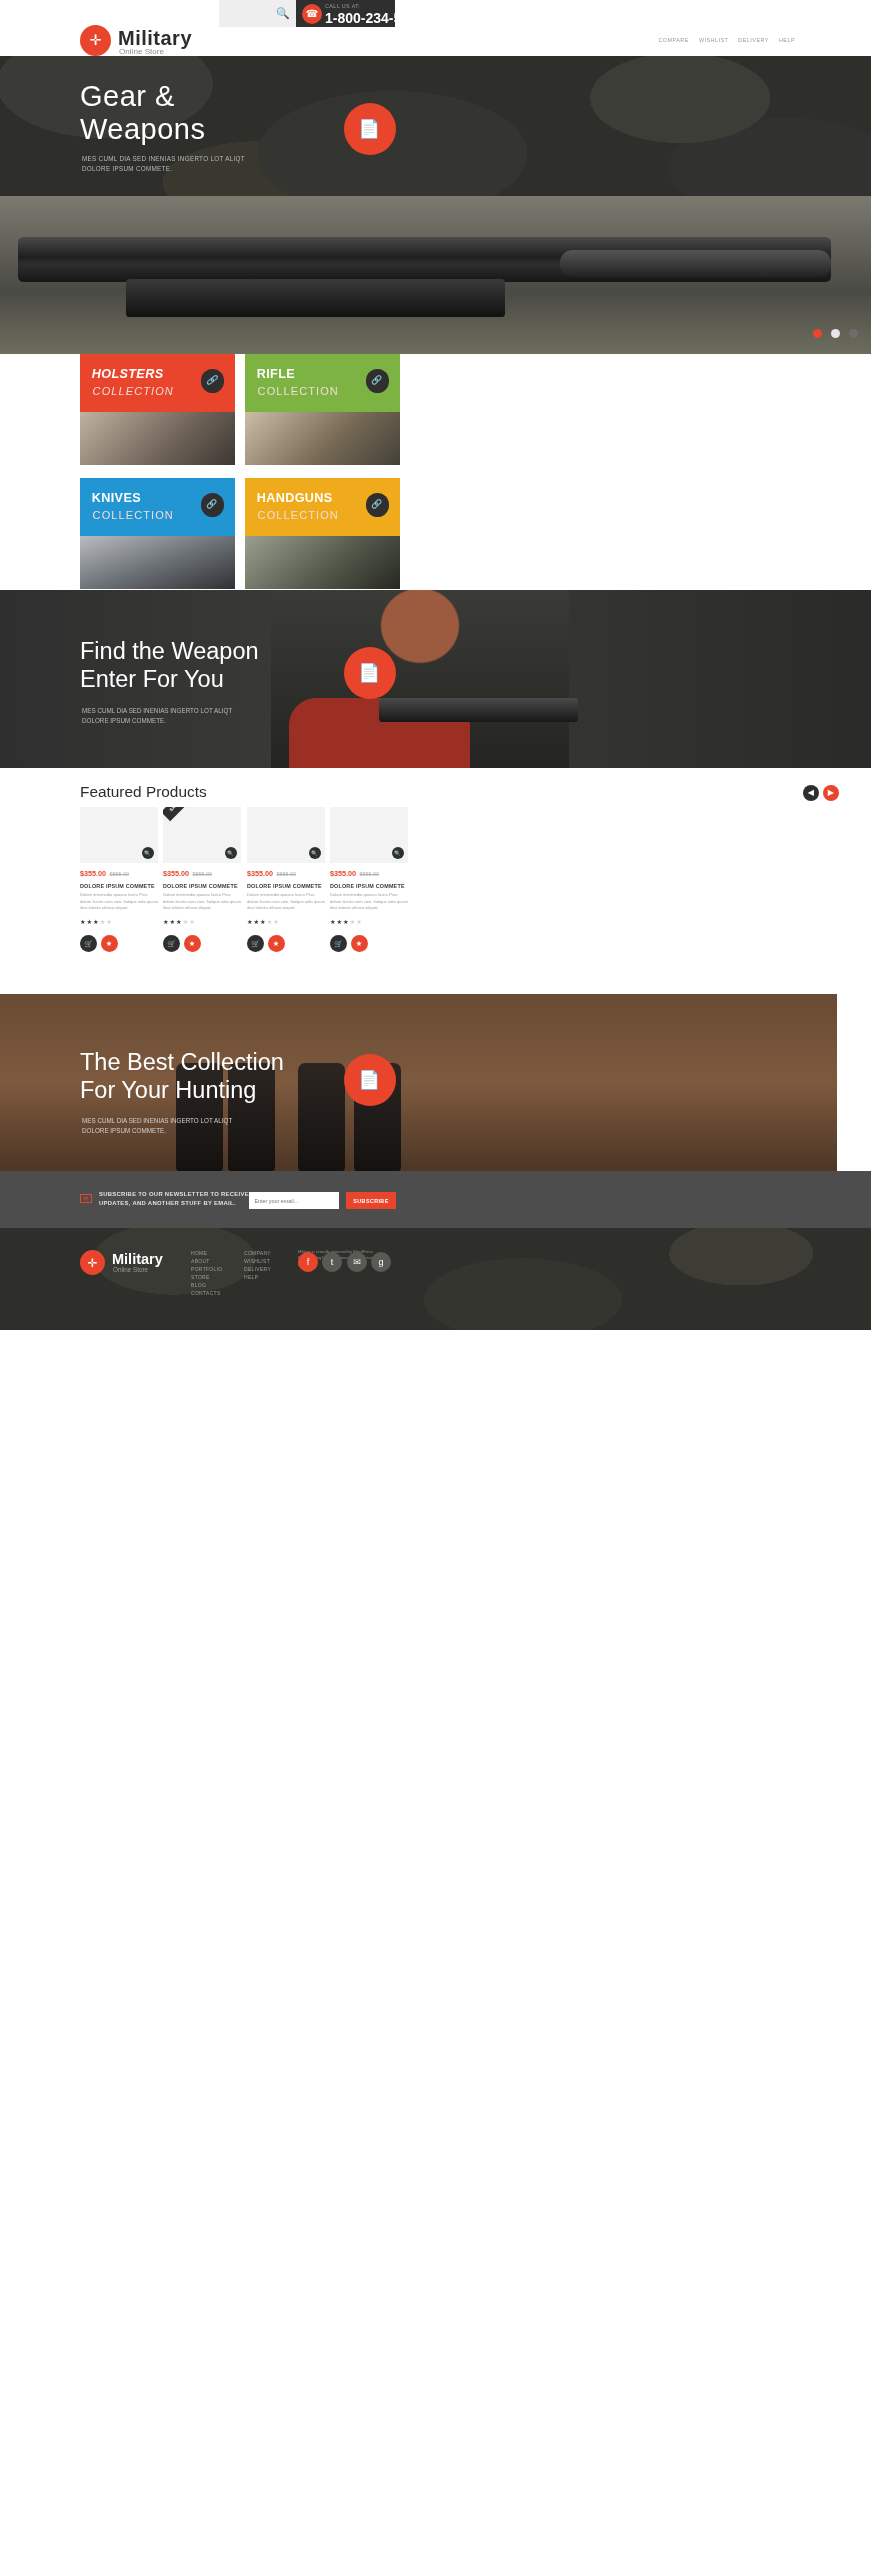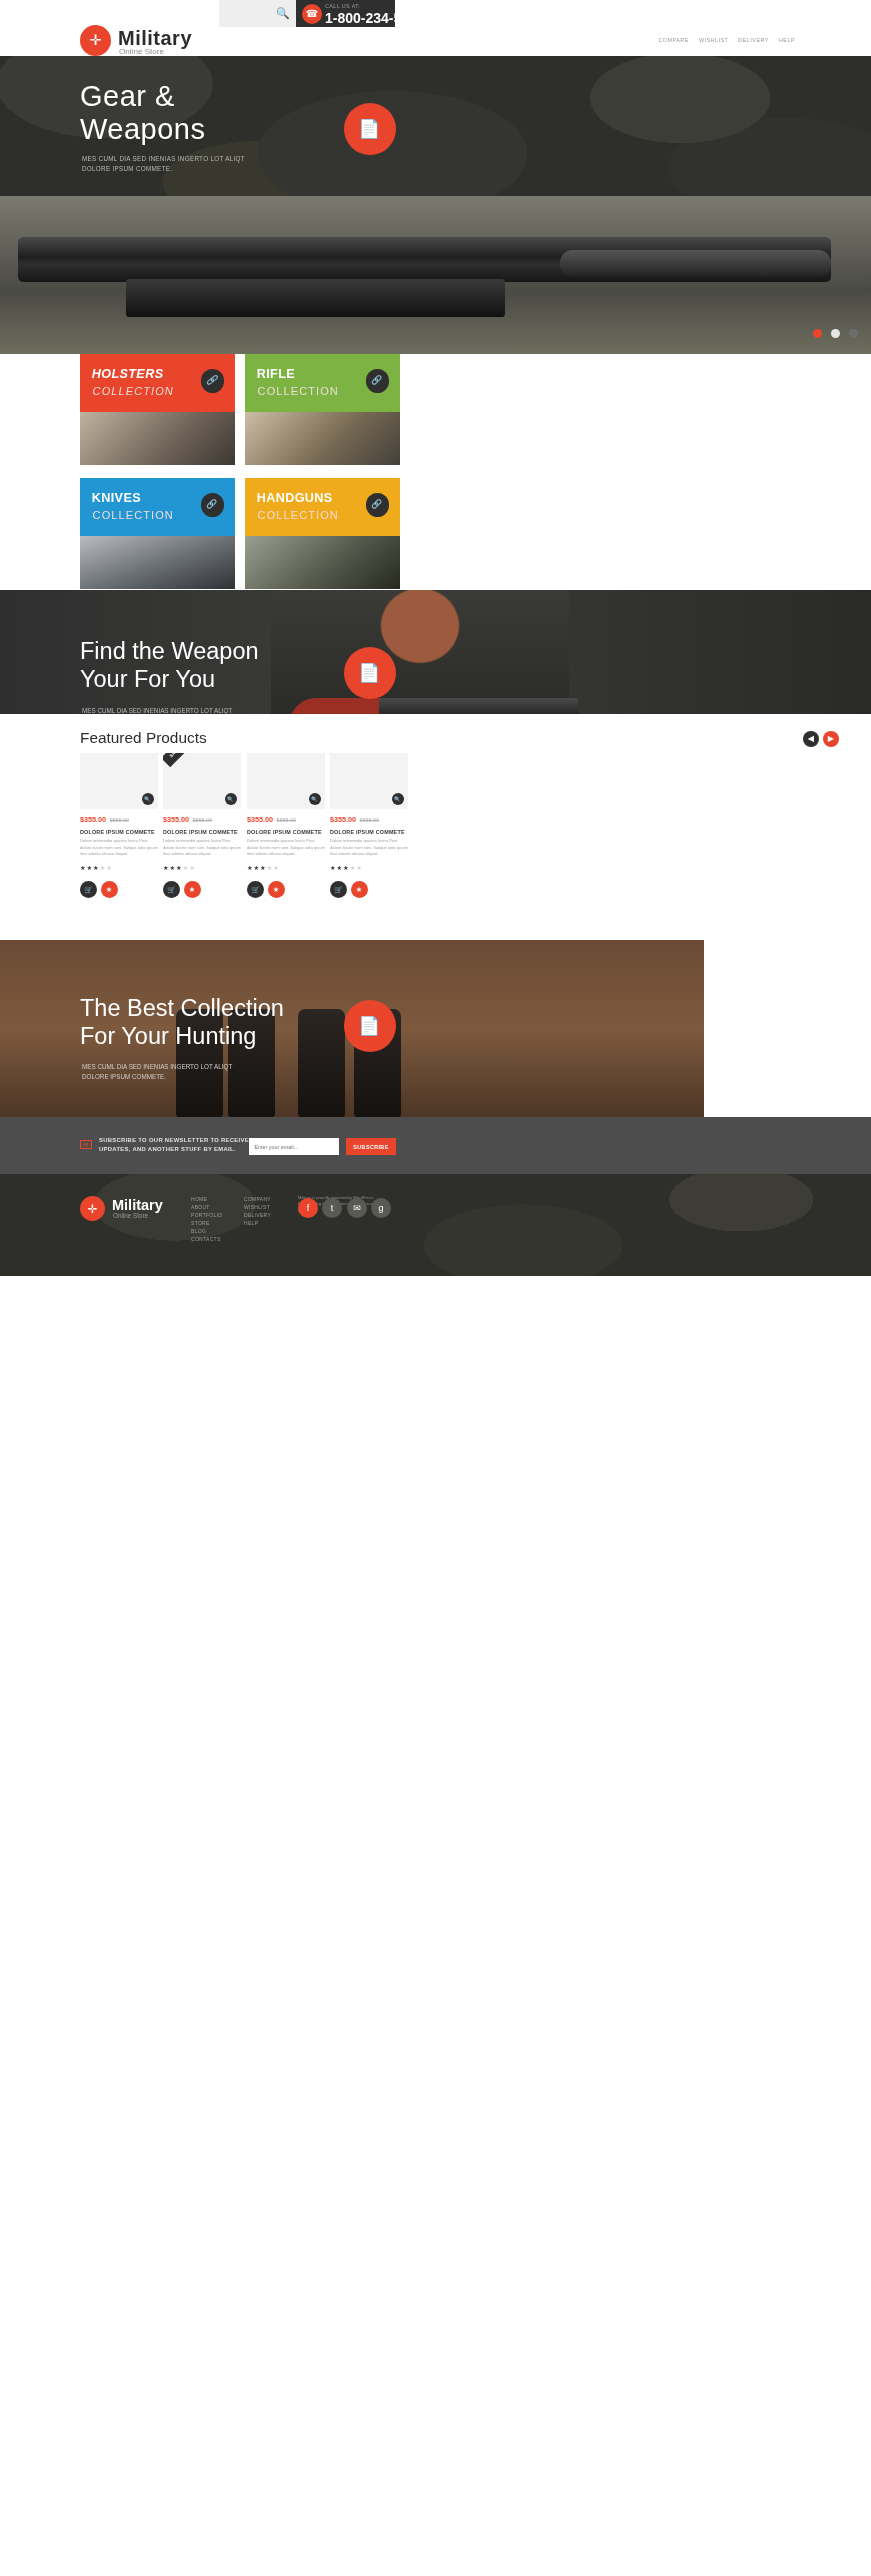--- a/index.html
+++ b/index.html
@@ -194,21 +194,21 @@
   .band-green { background: #7cb342; }
   .band-blue { background: #2196d3; }
   .band-amber { background: #f0ab1d; }
   .pic-holsters { background: linear-gradient(135deg,#bfb29f,#6e6258 60%,#3c3832); }
   .pic-rifle { background: linear-gradient(135deg,#cbbda6,#7a6c55 55%,#43403a); }
   .pic-knives { background: linear-gradient(160deg,#b9bcc0,#6e7378 50%,#2e3134); }
   .pic-handguns { background: linear-gradient(140deg,#9aa08f,#555a4d 55%,#26281f); }
 
   
   .banner2 {
-    position: relative; width: 872px; height: 124px;
+    position: relative; width: 872px; height: 178px;
     background: linear-gradient(90deg,#2f2f2f 0%,#3b3b38 40%,#2a2a28 100%);
     overflow: hidden;
   }
   .b2-person {
     position: absolute; left: 271px; top: 0; width: 298px; height: 178px;
     background: radial-gradient(ellipse at 50% 20%, #9c5b3e 0 18%, transparent 19%),
                 linear-gradient(180deg,#3a3a36,#242422);
   }
   .b2-red {
     position: absolute; left: 289px; top: 108px; width: 181px; height: 70px;
@@ -281,21 +281,21 @@
   .prod-btns { margin-top: 7.2px; }
   .btn-cart, .btn-fav {
     display: inline-block; width: 17px; height: 17px; border-radius: 50%;
     color: #fff; font-size: 7.2px; text-align: center; line-height: 17px;
   }
   .btn-cart { background: #2f2f2f; }
   .btn-fav { background: #e8452c; margin-left: 3.6px; }
 
   
   .banner3 {
-    position: relative; width: 704px; height: 177px; overflow: hidden;
+    position: relative; width: 837px; height: 177px; overflow: hidden;
     background: linear-gradient(180deg,#6a4a34 0%,#7d5a3e 50%,#4d3626 100%);
   }
   .boot {
     position: absolute; bottom: 0; width: 47px; height: 108px;
     background: linear-gradient(180deg,#2c2622,#14110f);
     border-radius: 7.2px 7.2px 3.6px 3.6px;
   }
   .b3-title {
     position: absolute; left: 80px; top: 54px; font-size: 23.5px; color: #fff;
     font-weight: 300; line-height: 28px;
@@ -474,21 +474,21 @@
       <div class="pic pic-handguns"></div>
     </div>
   </div>
 
   <div class="banner2">
     <div class="b2-person"></div>
     <div class="b2-red"></div>
     <div class="b2-gun"></div>
     <div class="b2-title">
       <span>Find the Weapon</span><br>
-      <span>Your For You</span>
+      <span>Enter For You</span>
     </div>
     <div class="b2-sub">
       <span>MES CUML DIA SED INENIAS INGERTO LOT ALIQT</span><br>
       <span>DOLORE IPSUM COMMETE.</span>
     </div>
     <div class="b2-cta">📄</div>
   </div>
 
   <div class="featured">
     <div class="feat-title">Featured Products</div>

